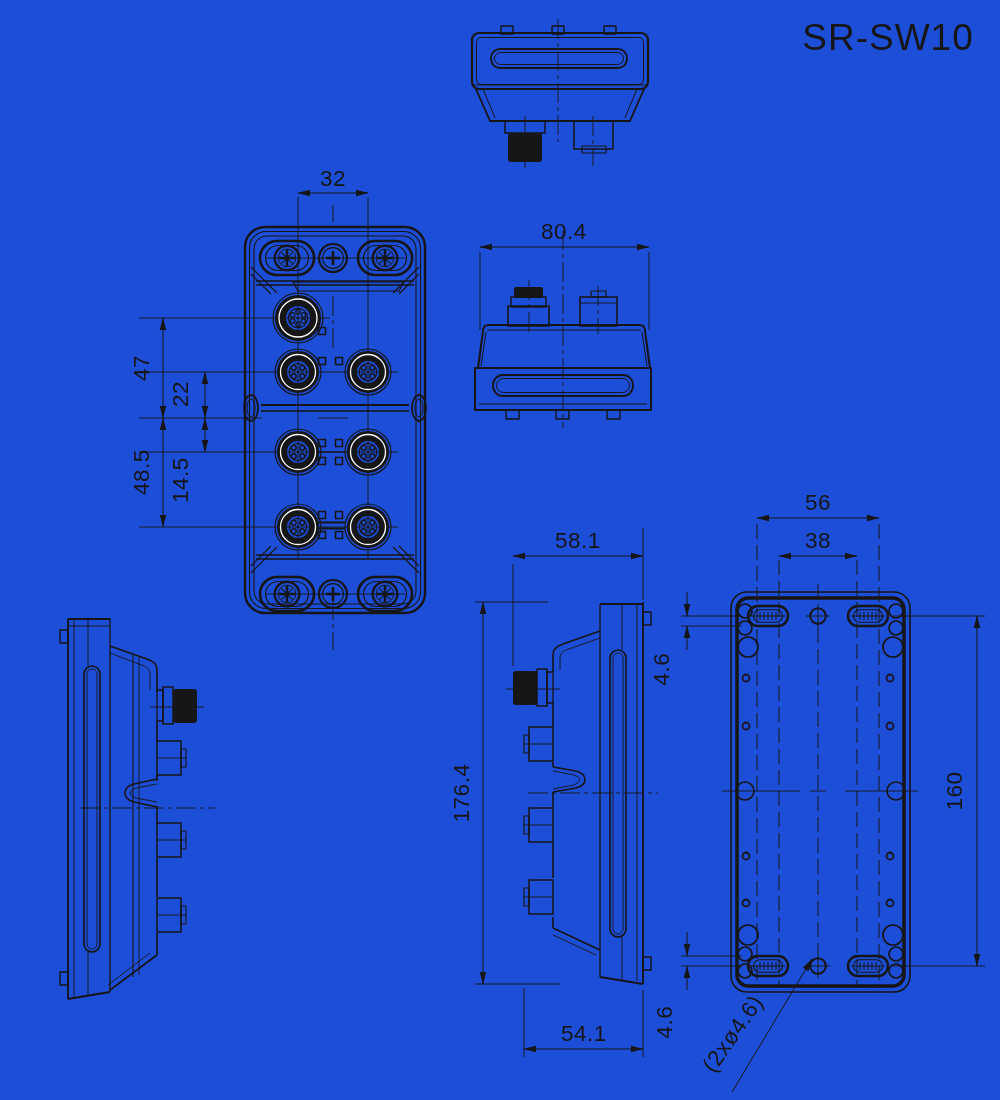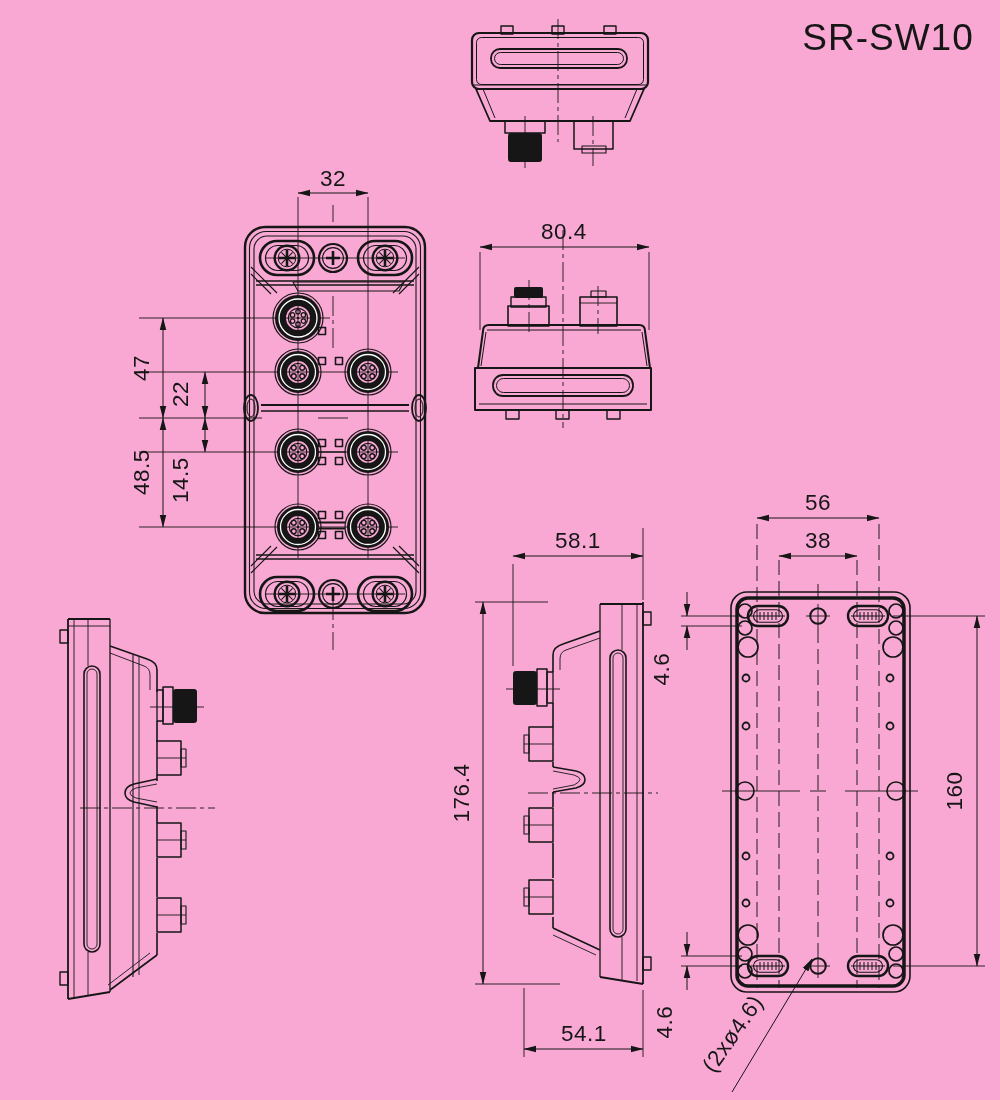--- a/index.html
+++ b/index.html
@@ -1,16 +1,16 @@
 <!DOCTYPE html>
 <html><head>
 <meta charset="utf-8">
 <style>
   html,body{margin:0;padding:0;background:#ffffff;}
-  .page{width:1000px;height:1100px;background:#f9a8d4;position:relative;overflow:hidden;
+  .page{width:1000px;height:1100px;background:#1d4ed8;position:relative;overflow:hidden;
         font-family:"Liberation Sans", sans-serif;text-decoration:underline;}
   svg{display:block}
   svg .blk{fill:#161616;stroke:none}
   svg .wr{stroke:#ffffff}
   svg text{fill:#161616;stroke:none;text-anchor:middle;
            font-family:"Liberation Sans", sans-serif;}
   text.dim{font-size:22.5px;letter-spacing:.5px}
   text.ttl{font-size:37px;letter-spacing:1px}
   line.dl{stroke-width:1}
   line.xl,path.xl{stroke-width:.9}

